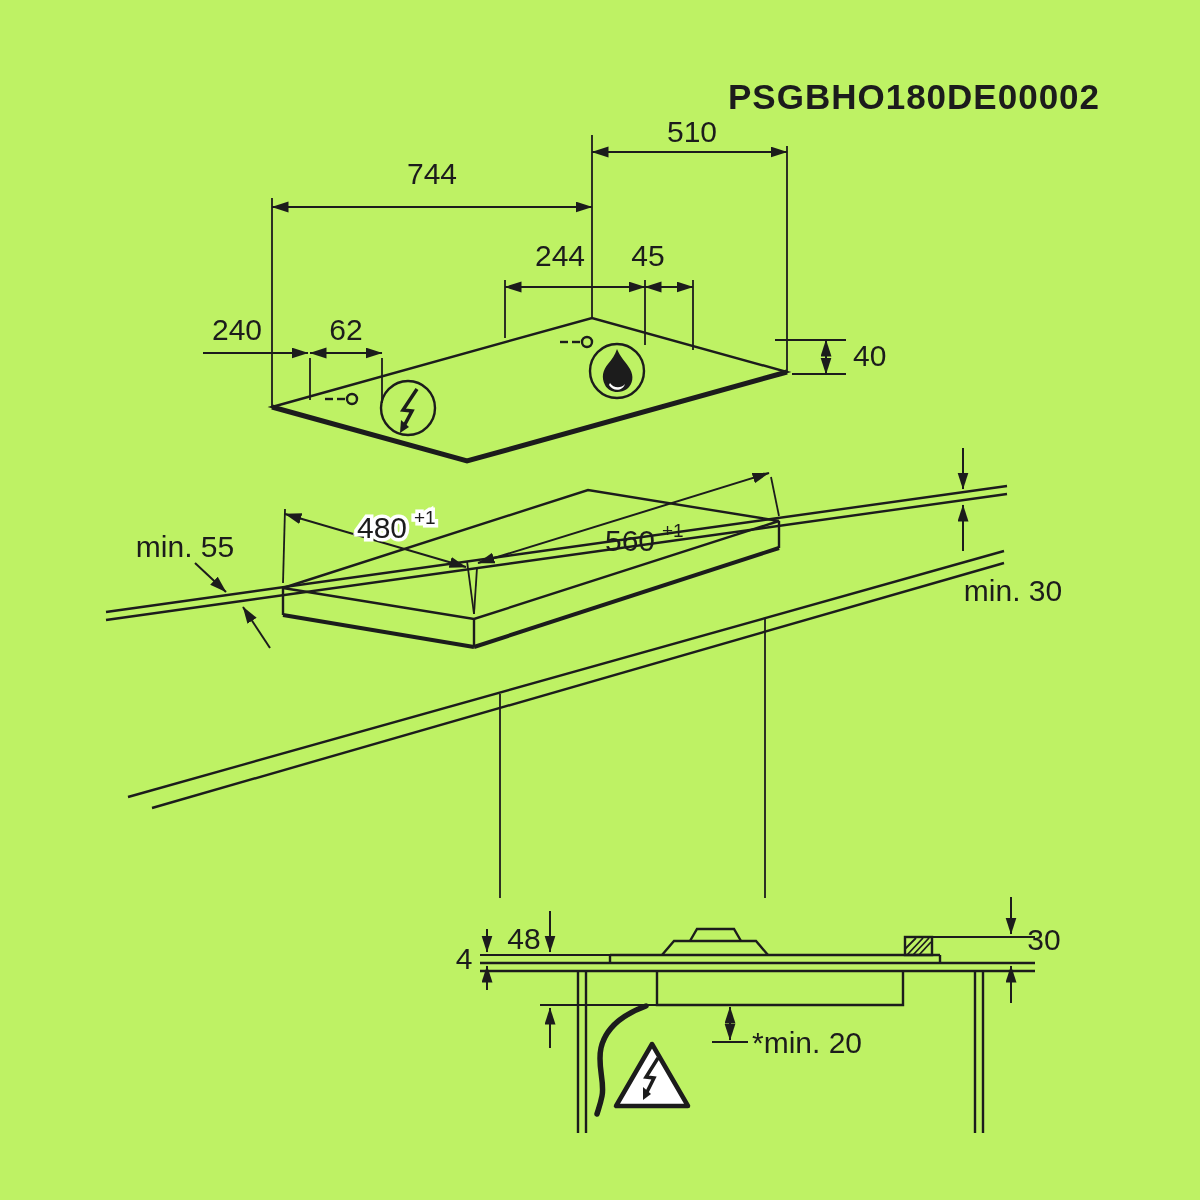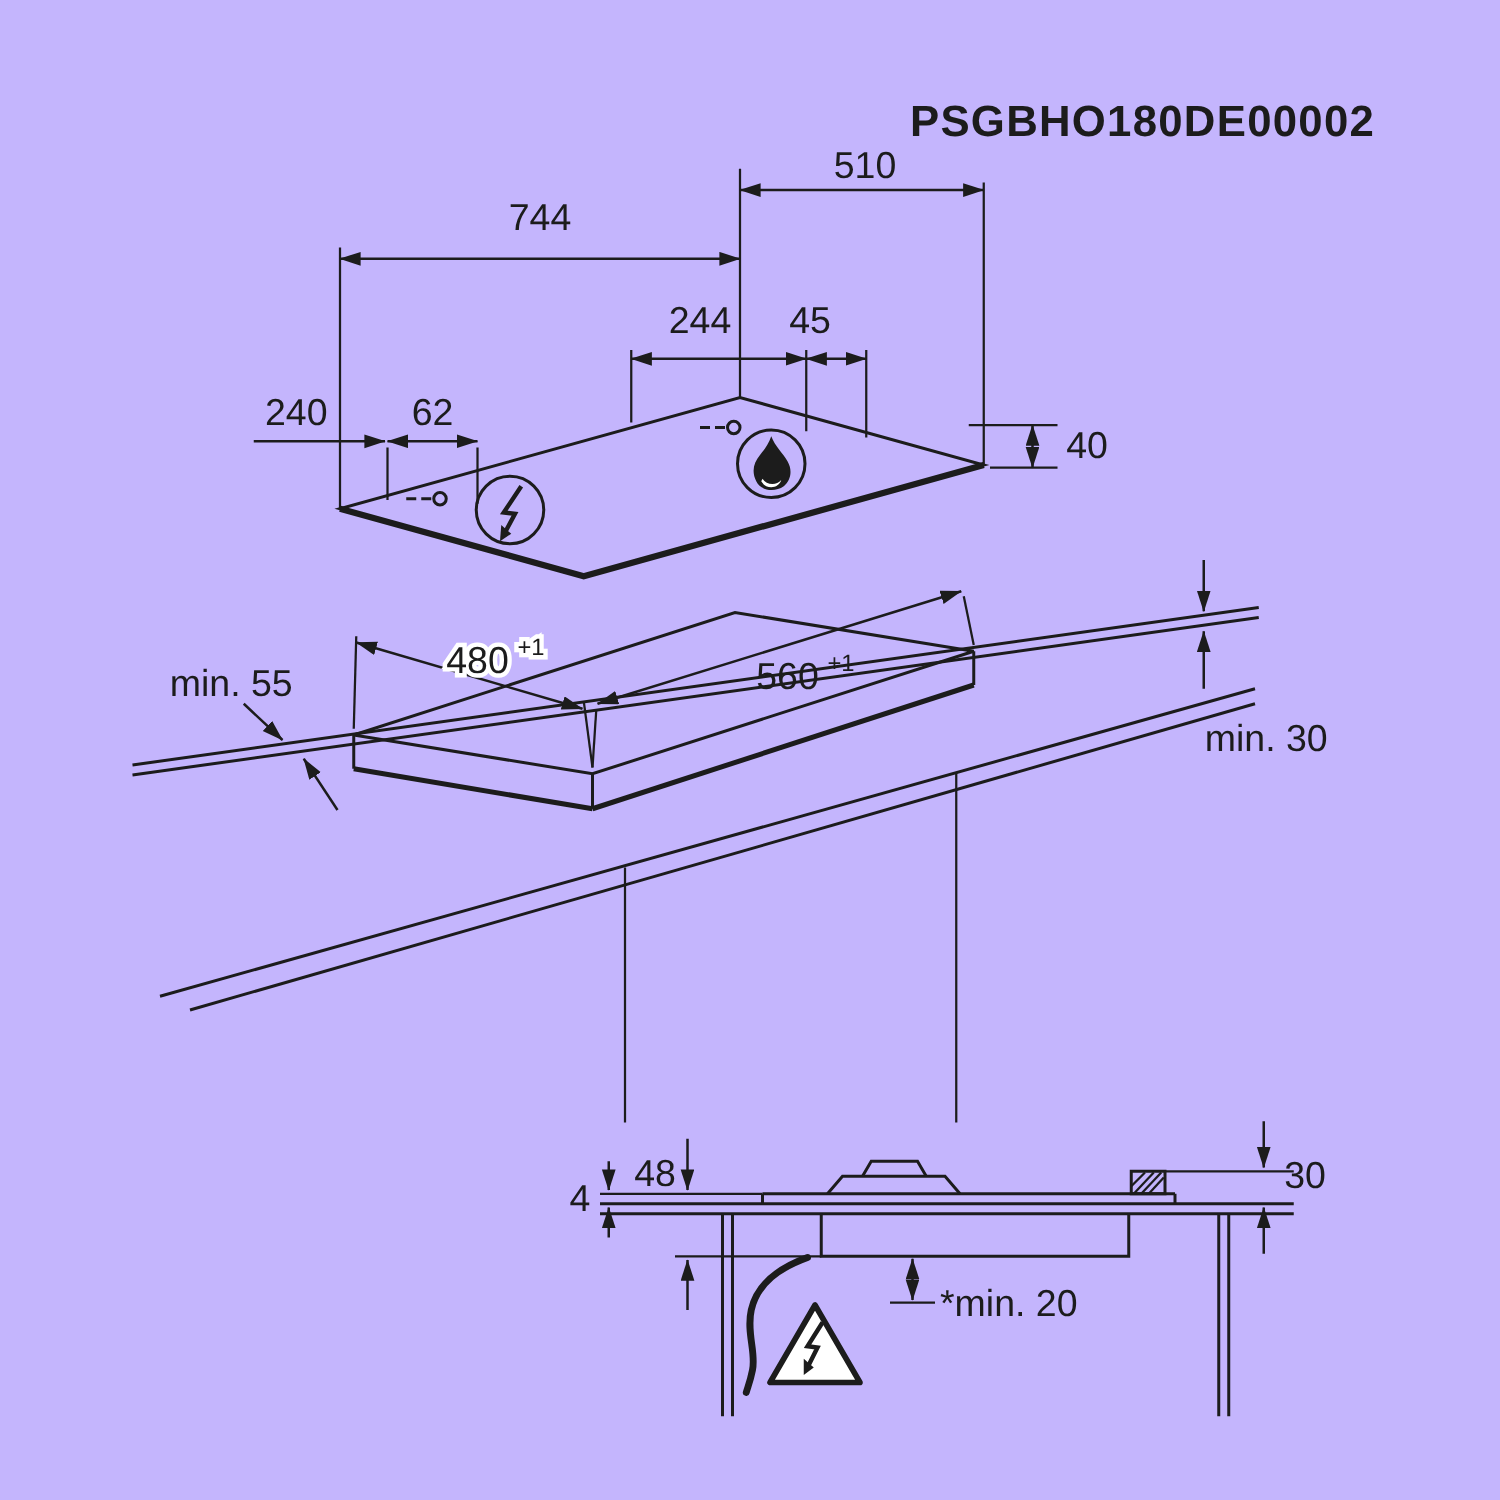--- a/index.html
+++ b/index.html
@@ -1,16 +1,16 @@
 <!DOCTYPE html>
 <html><head>
 <meta charset="utf-8">
 <style>
   html,body{margin:0;padding:0;background:#ffffff;}
-  .stage{position:relative;width:1200px;height:1200px;background:#c4b5fd;overflow:hidden;}
+  .stage{position:relative;width:1200px;height:1200px;background:#bef264;overflow:hidden;}
   svg{display:block;}
   .ln{stroke:#1c1c1c;stroke-width:2.4;fill:none;}
   .thin{stroke-width:1.8;}
   .dim{stroke-width:2;}
   .thick{stroke-width:5;}
   .edge{stroke-width:4;}
   text{font-family:"Liberation Sans",sans-serif;fill:#1c1c1c;font-size:30px;}
   .mid{text-anchor:middle;}
   .sup{font-size:19px;}
   .halo{paint-order:stroke;stroke:#ffffff;stroke-width:7;}

